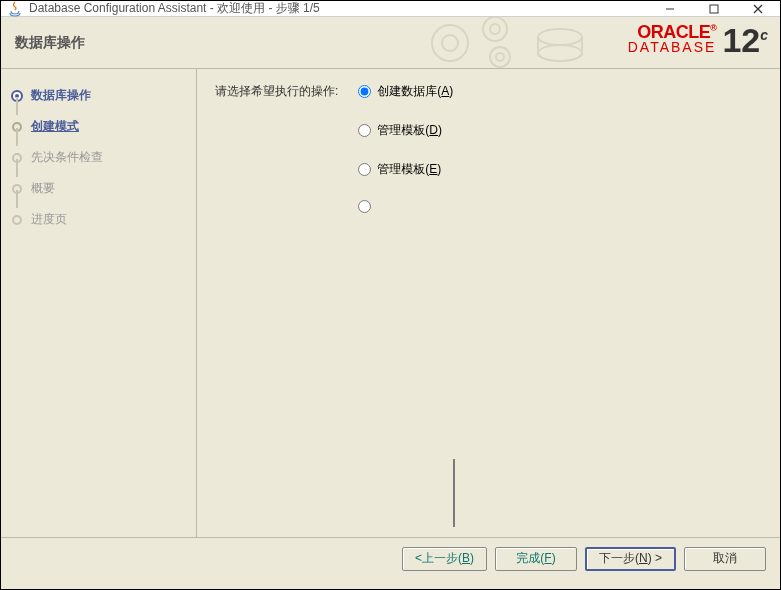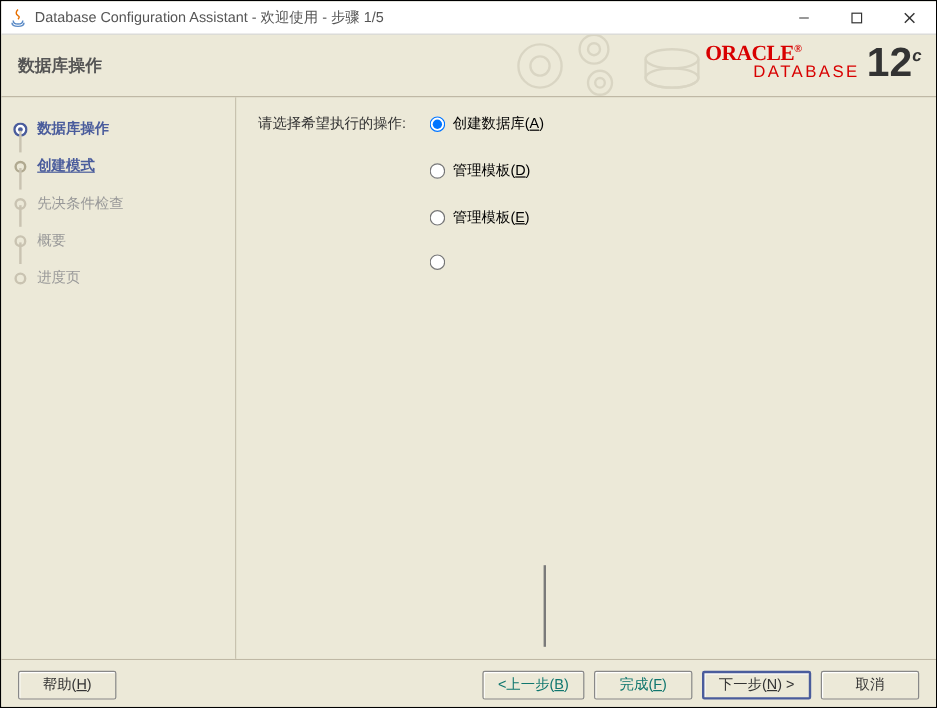--- a/index.html
+++ b/index.html
@@ -1,32 +1,32 @@
 <!DOCTYPE html>
 <html><head>
 <meta charset="utf-8">
 <style>
   * { box-sizing: border-box; }
   html, body { margin:0; padding:0; font-family: "Microsoft YaHei", "SimSun", Tahoma, sans-serif; font-size:12px; }
   body { width:781px; height:590px; background:#ece9d8; border:1px solid #000; position:relative; }
 
   
-  .titlebar { height:28px; background:#fff; border-bottom:1px solid #d0d0d0; display:flex; align-items:center; padding:0 0 0 6px; }
+  .titlebar { height:16px; background:#fff; border-bottom:1px solid #d0d0d0; display:flex; align-items:center; padding:0 0 0 6px; }
   .titlebar .appicon { width:16px; height:16px; margin-right:6px; flex-shrink:0; }
   .titlebar .title { color:#555; flex:1; white-space:nowrap; overflow:hidden; }
   .titlebar .winbtns { display:flex; }
   .titlebar .winbtn { width:44px; height:28px; display:flex; align-items:center; justify-content:center; }
   .titlebar .winbtn svg { stroke:#333; }
 
   
   .headerband { height:52px; background:#ece9d8; border-bottom:1px solid #bfb8a5; display:flex; align-items:center; padding:0 14px; position:relative; }
   .headerband .pagetitle { font-size:14px; font-weight:bold; color:#555; }
   .headerband .decor { position:absolute; right:170px; top:0; height:52px; width:200px; opacity:0.35; }
   .headerband .brand { position:absolute; right:12px; top:6px; display:flex; align-items:center; gap:6px; }
-  .brand .oracle { font-family: Liberation Serif, serif; font-weight:bold; color:#d80000; font-size:18px; letter-spacing:-0.5px; line-height:0.8; }
+  .brand .oracle { font-family: Liberation Sans, sans-serif; font-weight:bold; color:#d80000; font-size:18px; letter-spacing:-0.5px; line-height:0.8;text-align:right; }
   .brand .oracle sup { font-size:9px; }
   .brand .dbtxt { font-family: Liberation Sans, sans-serif; font-size:14px; color:#d80000; letter-spacing:2px;margin-left:40px; }
   .brand .num { font-family: Arial, sans-serif; font-size:34px; font-weight:bold; color:#333; line-height:1; }
   .brand .num sup { font-size:14px; font-style:italic; }
 
   
   .bodysplit { display:flex; height: calc(590px - 28px - 52px - 42px); }
   .sidebar { width:196px; border-right:1px solid #bfb8a5; padding:14px 10px 10px 8px; background:#ece9d8; }
   .sidebar .nav { list-style:none; margin:0; padding:0; }
   .sidebar .nav li { display:flex; align-items:center; padding:4px 0 10px 0; position:relative; }
@@ -183,19 +183,18 @@
       </label>
       <label class="opt">
         <input type="radio" name="op" style="">
       </label>
     </div>
     <div class="msgbox"></div>
   </div>
 </div>
 
 <div class="footer">
-  <button class="std"><span>帮助</span>(<u>H</u>)</button>
   <span class="spacer"></span>
   <button class="std" disabled="">&lt;<span>上一步</span>(<u>B</u>)</button>
   <button class="std" disabled=""><span>完成</span>(<u>F</u>)</button>
   <button class="std default"><span>下一步</span>(<u>N</u>) &gt;</button>
   <button class="std"><span>取消</span></button>
 </div>
 
 </body></html>

